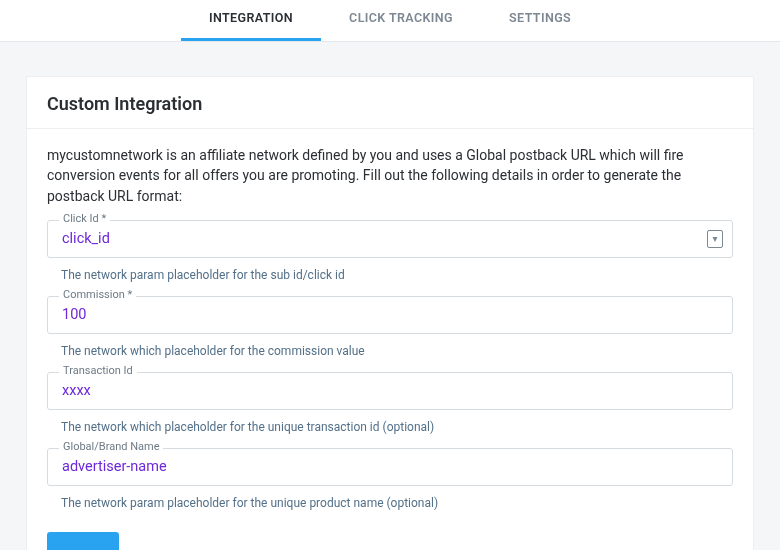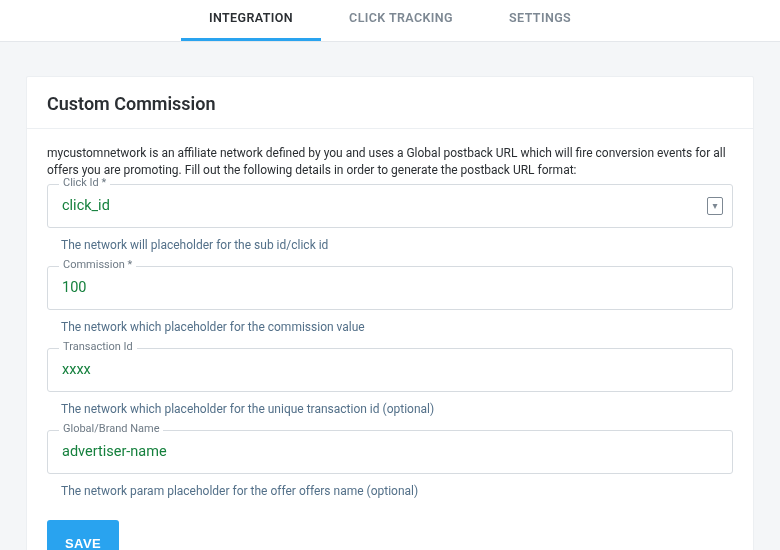--- a/index.html
+++ b/index.html
@@ -45,49 +45,49 @@
   }
   .title {
     font-size: 18px;
     font-weight: 600;
     color: #2b2f33;
   }
   .card-body {
     padding: 16px 20px 18px 20px;
   }
   .description {
-    font-size: 12px;
+    font-size: 14px;
     line-height: 1.45;
     color: #2b2f33;
-    margin-bottom: 4px;
+    margin-bottom: 14px;
   }
   .field {
     position: relative;
     margin-bottom: 4px;
   }
   .field-label {
     position: absolute;
     top: -7px;
     left: 12px;
     background: #fff;
     padding: 0 4px;
     font-size: 11px;
     color: #6e7a85;
     line-height: 1;
     z-index: 1;
   }
   .field-input {
     width: 100%;
     border: 1px solid #d6dbe0;
     border-radius: 3px;
-    height: 44px;
+    height: 38px;
     padding: 8px 14px;
     font-size: 14.5px;
     font-family: inherit;
-    color: #15803d;
+    color: #6d28d9;
     background: #fff;
   }
   .helper {
     font-size: 12px;
     color: #537089;
     padding: 6px 0 14px 14px;
   }
   .input-icon {
     position: absolute;
     right: 10px;
@@ -121,46 +121,46 @@
 <body>
 
 <div class="tabs">
   <div class="tab active">INTEGRATION</div>
   <div class="tab">CLICK TRACKING</div>
   <div class="tab">SETTINGS</div>
 </div>
 
 <div class="card">
   <div class="card-header">
-    <div class="title">Custom Commission</div>
+    <div class="title">Custom Integration</div>
   </div>
   <div class="card-body">
     <p class="description">mycustomnetwork is an affiliate network defined by you and uses a Global postback URL which will fire conversion events for all offers you are promoting. Fill out the following details in order to generate the postback URL format:</p>
 
     <div class="field">
       <span class="field-label">Click Id *</span>
       <input class="field-input" type="text" value="click_id" style="">
       <span class="input-icon">▾</span>
     </div>
-    <div class="helper">The network will placeholder for the sub id/click id</div>
+    <div class="helper">The network param placeholder for the sub id/click id</div>
 
     <div class="field">
       <span class="field-label">Commission *</span>
       <input class="field-input" type="text" value="100" style="">
     </div>
     <div class="helper">The network which placeholder for the commission value</div>
 
     <div class="field">
       <span class="field-label">Transaction Id</span>
       <input class="field-input" type="text" value="xxxx" style="">
     </div>
     <div class="helper">The network which placeholder for the unique transaction id (optional)</div>
 
     <div class="field">
       <span class="field-label">Global/Brand Name</span>
       <input class="field-input" type="text" value="advertiser-name" style="">
     </div>
-    <div class="helper">The network param placeholder for the offer offers name (optional)</div>
+    <div class="helper">The network param placeholder for the unique product name (optional)</div>
 
     <button class="save-btn">SAVE</button>
     
   </div>
 </div>
 
 </body></html>

